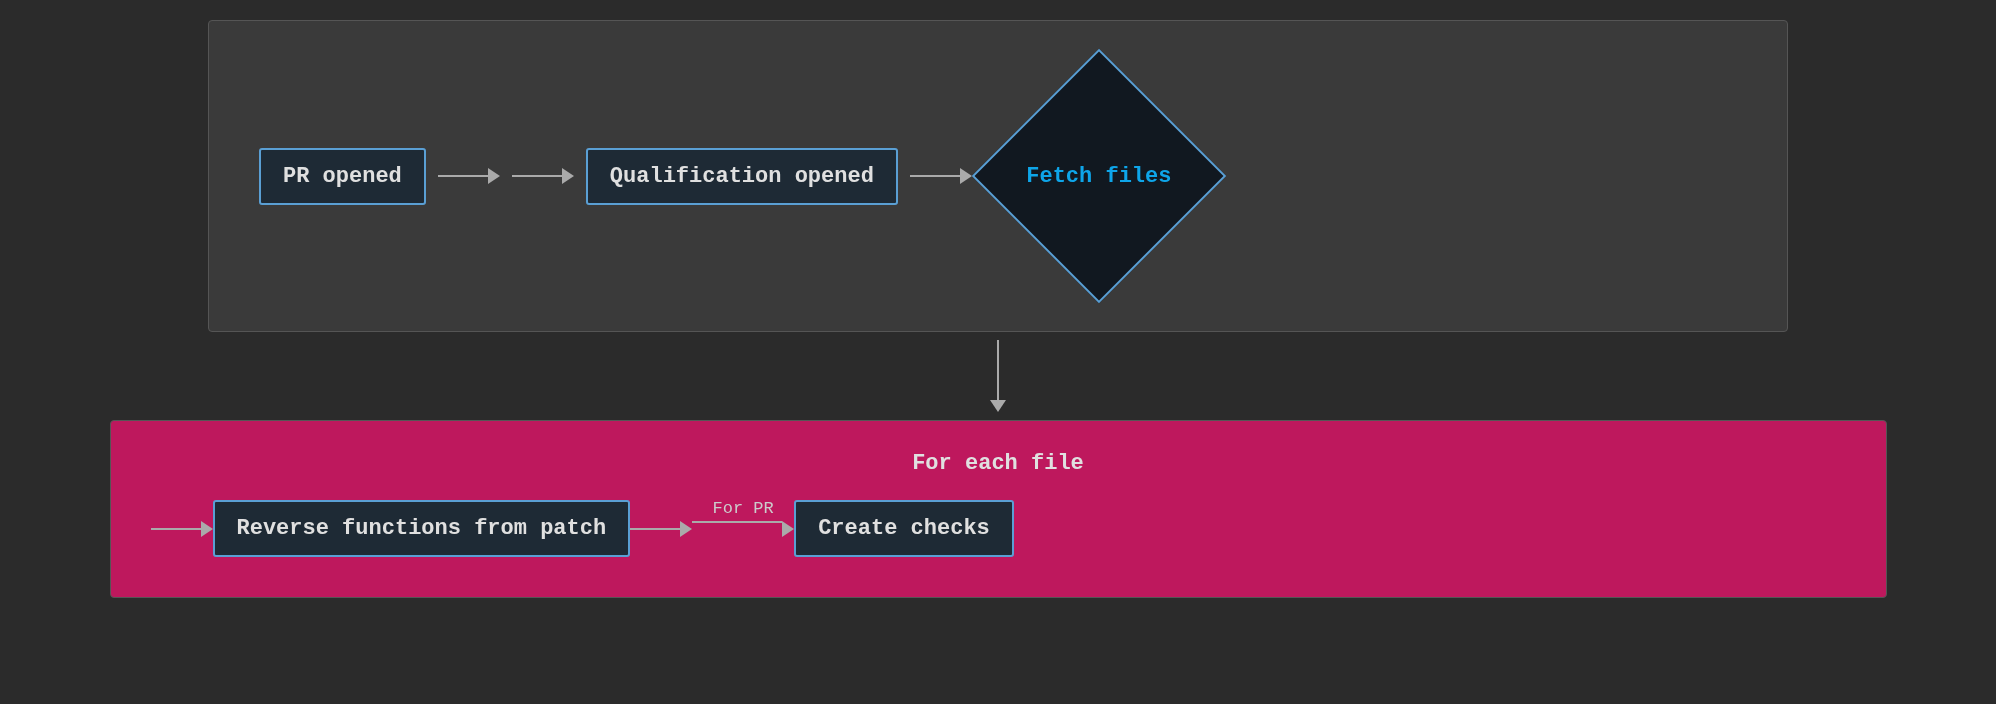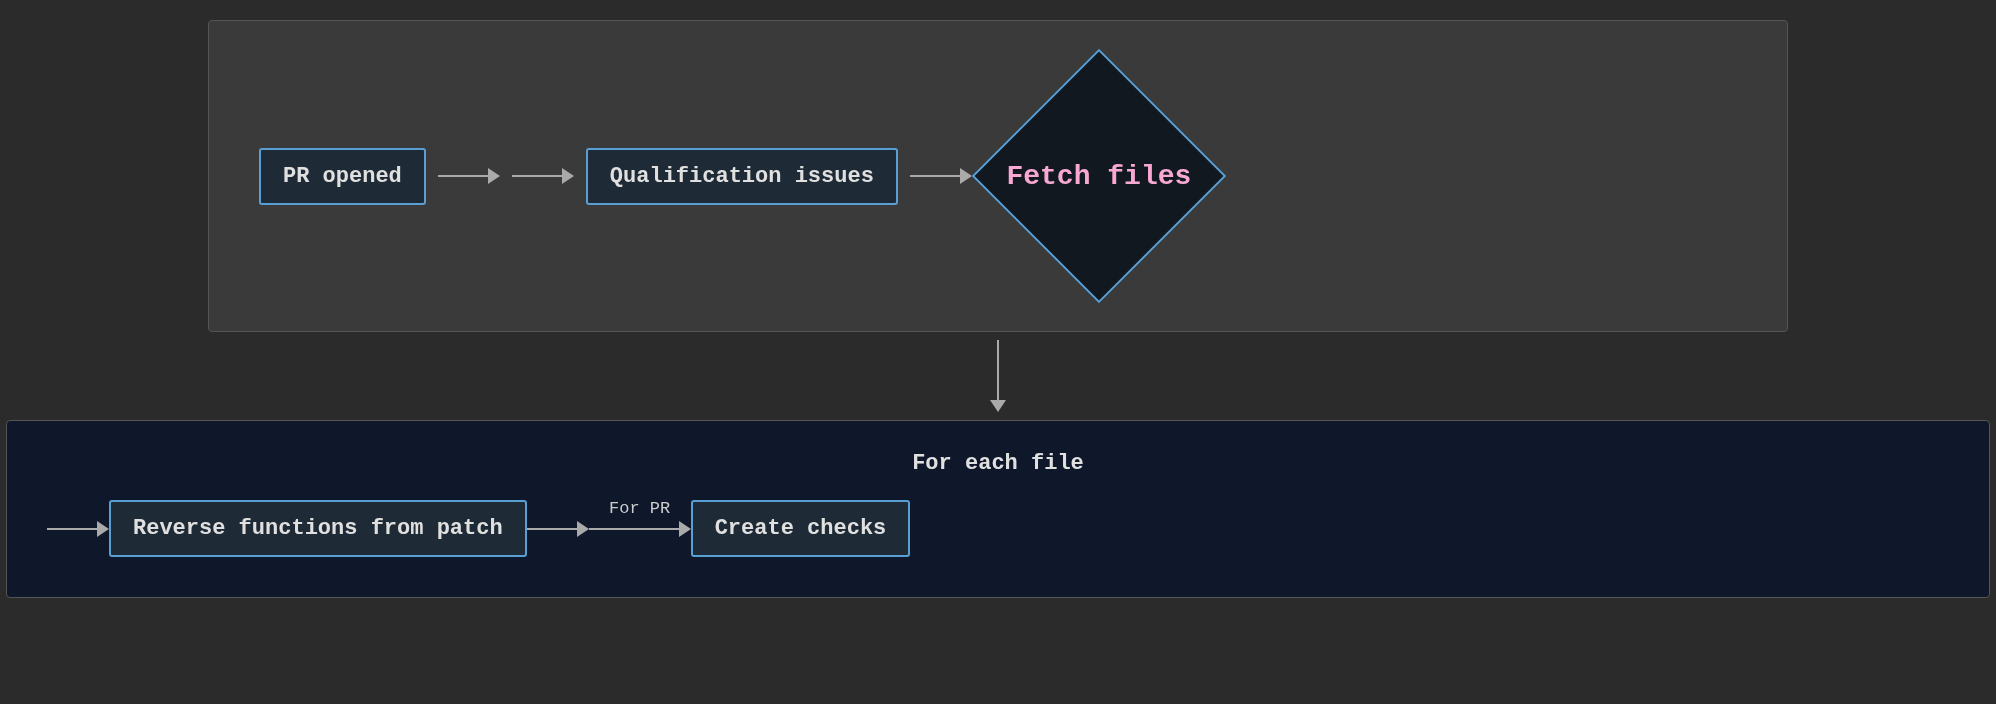--- a/index.html
+++ b/index.html
@@ -69,22 +69,22 @@
       height: 180px;
       background-color: #111820;
       border: 2px solid #5a9fd4;
       transform: rotate(45deg);
       position: absolute;
     }
 
     .diamond-label {
       position: relative;
       z-index: 2;
-      color: #f9a8d4;
-      font-size: 28px;
+      color: #0ea5e9;
+      font-size: 22px;
       font-weight: 600;
       text-align: center;
     }
 
     
     .arrow {
       display: flex;
       align-items: center;
       flex-shrink: 0;
     }
@@ -120,24 +120,24 @@
     .arrow-head-down {
       width: 0;
       height: 0;
       border-left: 8px solid transparent;
       border-right: 8px solid transparent;
       border-top: 12px solid #aaa;
     }
 
     
     .bottom-section {
-      background-color: #0f172a;
+      background-color: #be185d;
       border: 1px solid #555;
       border-radius: 4px;
-      width: 1984px;
+      width: 1777px;
       padding: 30px 40px 40px 40px;
       display: flex;
       flex-direction: column;
       align-items: flex-start;
     }
 
     .section-label {
       color: #e0e0e0;
       font-size: 22px;
       font-weight: 700;
@@ -150,21 +150,21 @@
       display: flex;
       align-items: center;
       justify-content: flex-start;
       gap: 0;
       width: 100%;
     }
 
     
     .for-pr-arrow {
       display: flex;
-      align-items: center;
+      align-items: flex-start;
       flex-shrink: 0;
       position: relative;
     }
 
     .for-pr-line {
       height: 2px;
       background-color: #aaa;
       width: 90px;
     }
 
@@ -199,21 +199,21 @@
       <div class="arrow-line"></div>
       <div class="arrow-head"></div>
     </div>
 
 
     <div class="arrow">
       <div class="arrow-line"></div>
       <div class="arrow-head"></div>
     </div>
 
-    <div class="flow-node">Qualification issues</div>
+    <div class="flow-node">Qualification opened</div>
 
     <div class="arrow">
       <div class="arrow-line"></div>
       <div class="arrow-head"></div>
     </div>
 
     <div class="diamond-wrapper">
       <div class="diamond"></div>
       <span class="diamond-label">Fetch files</span>
     </div>

